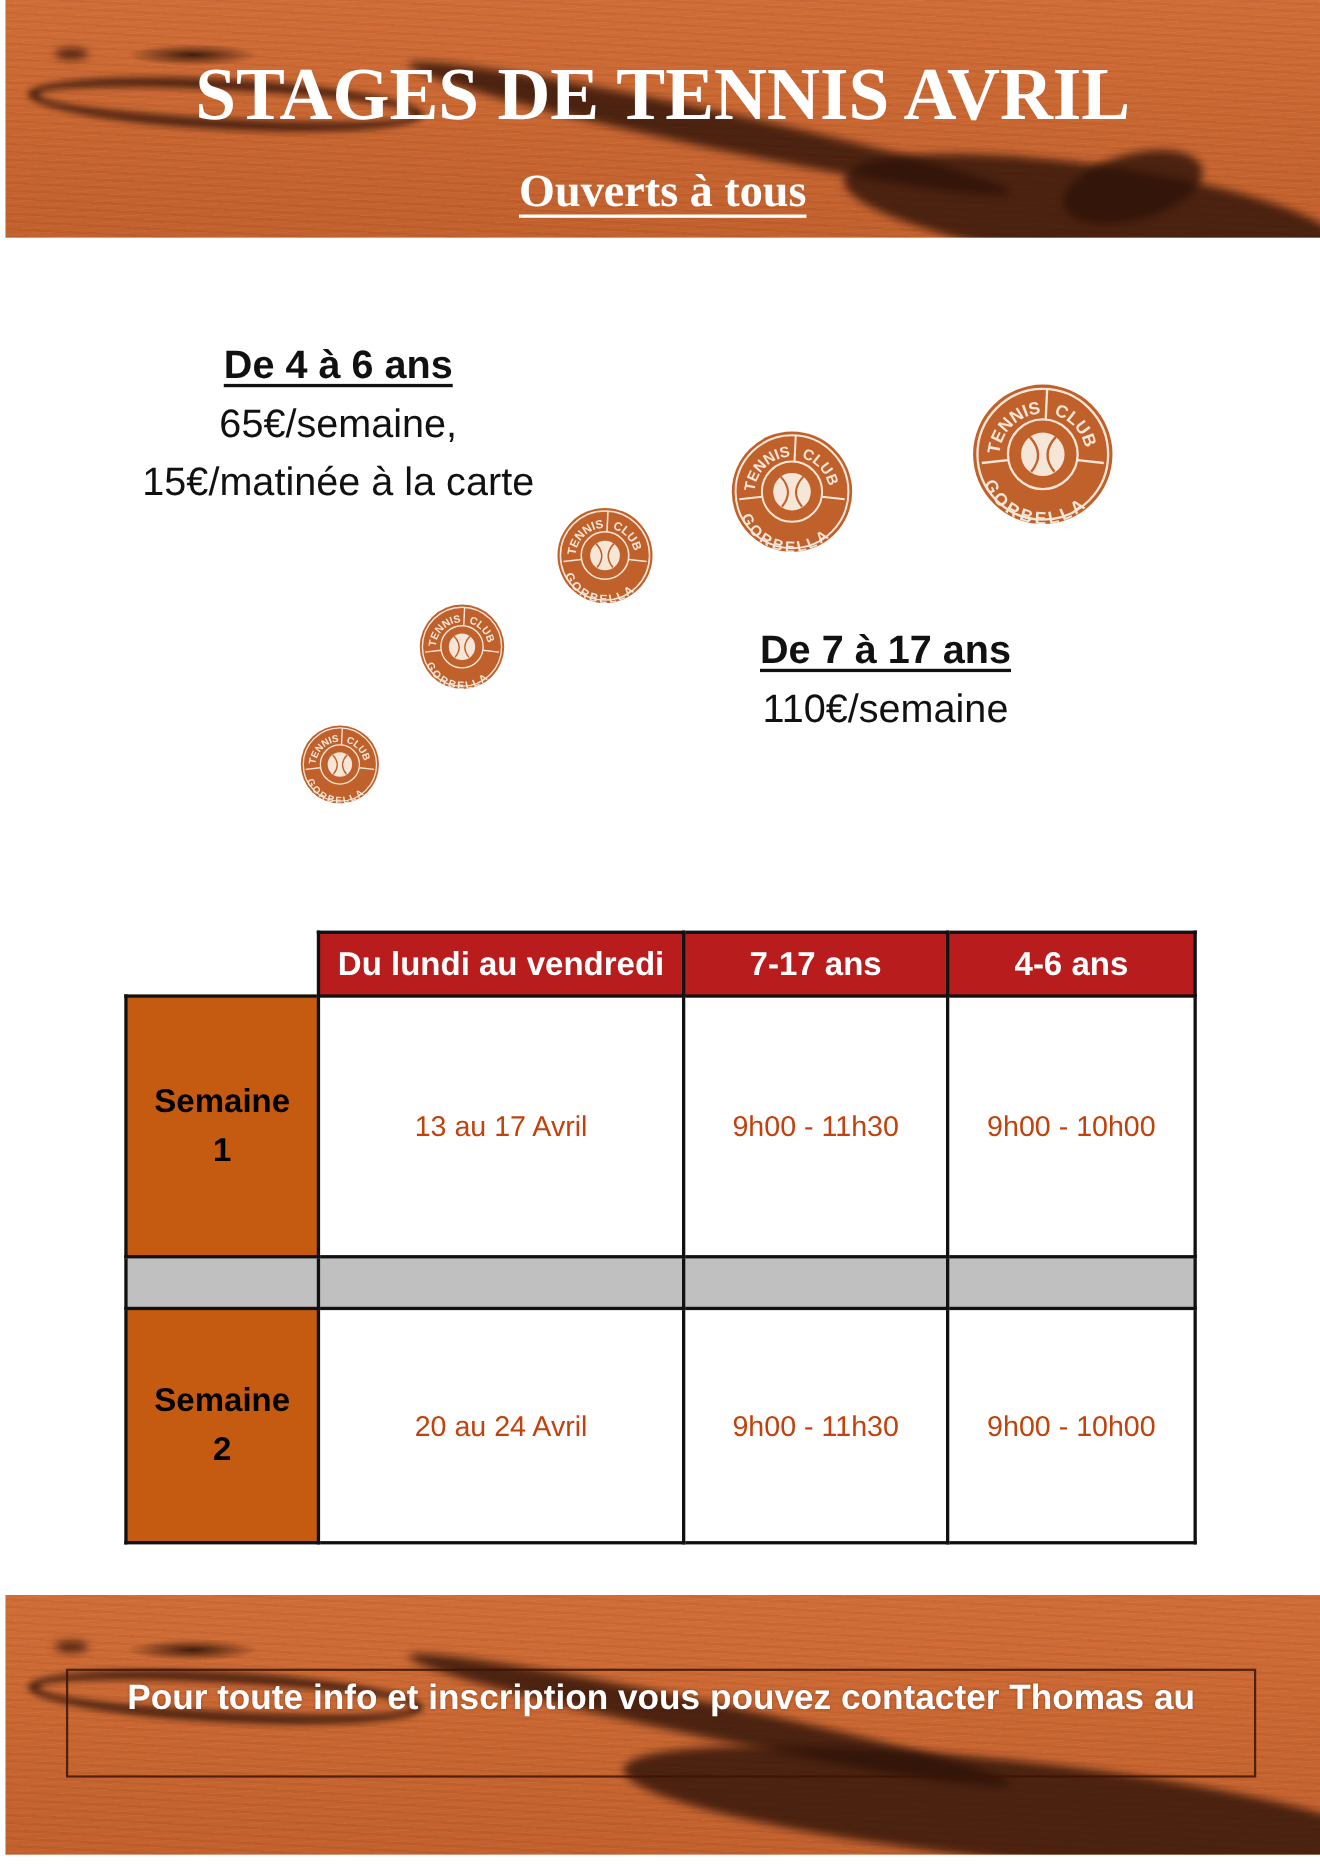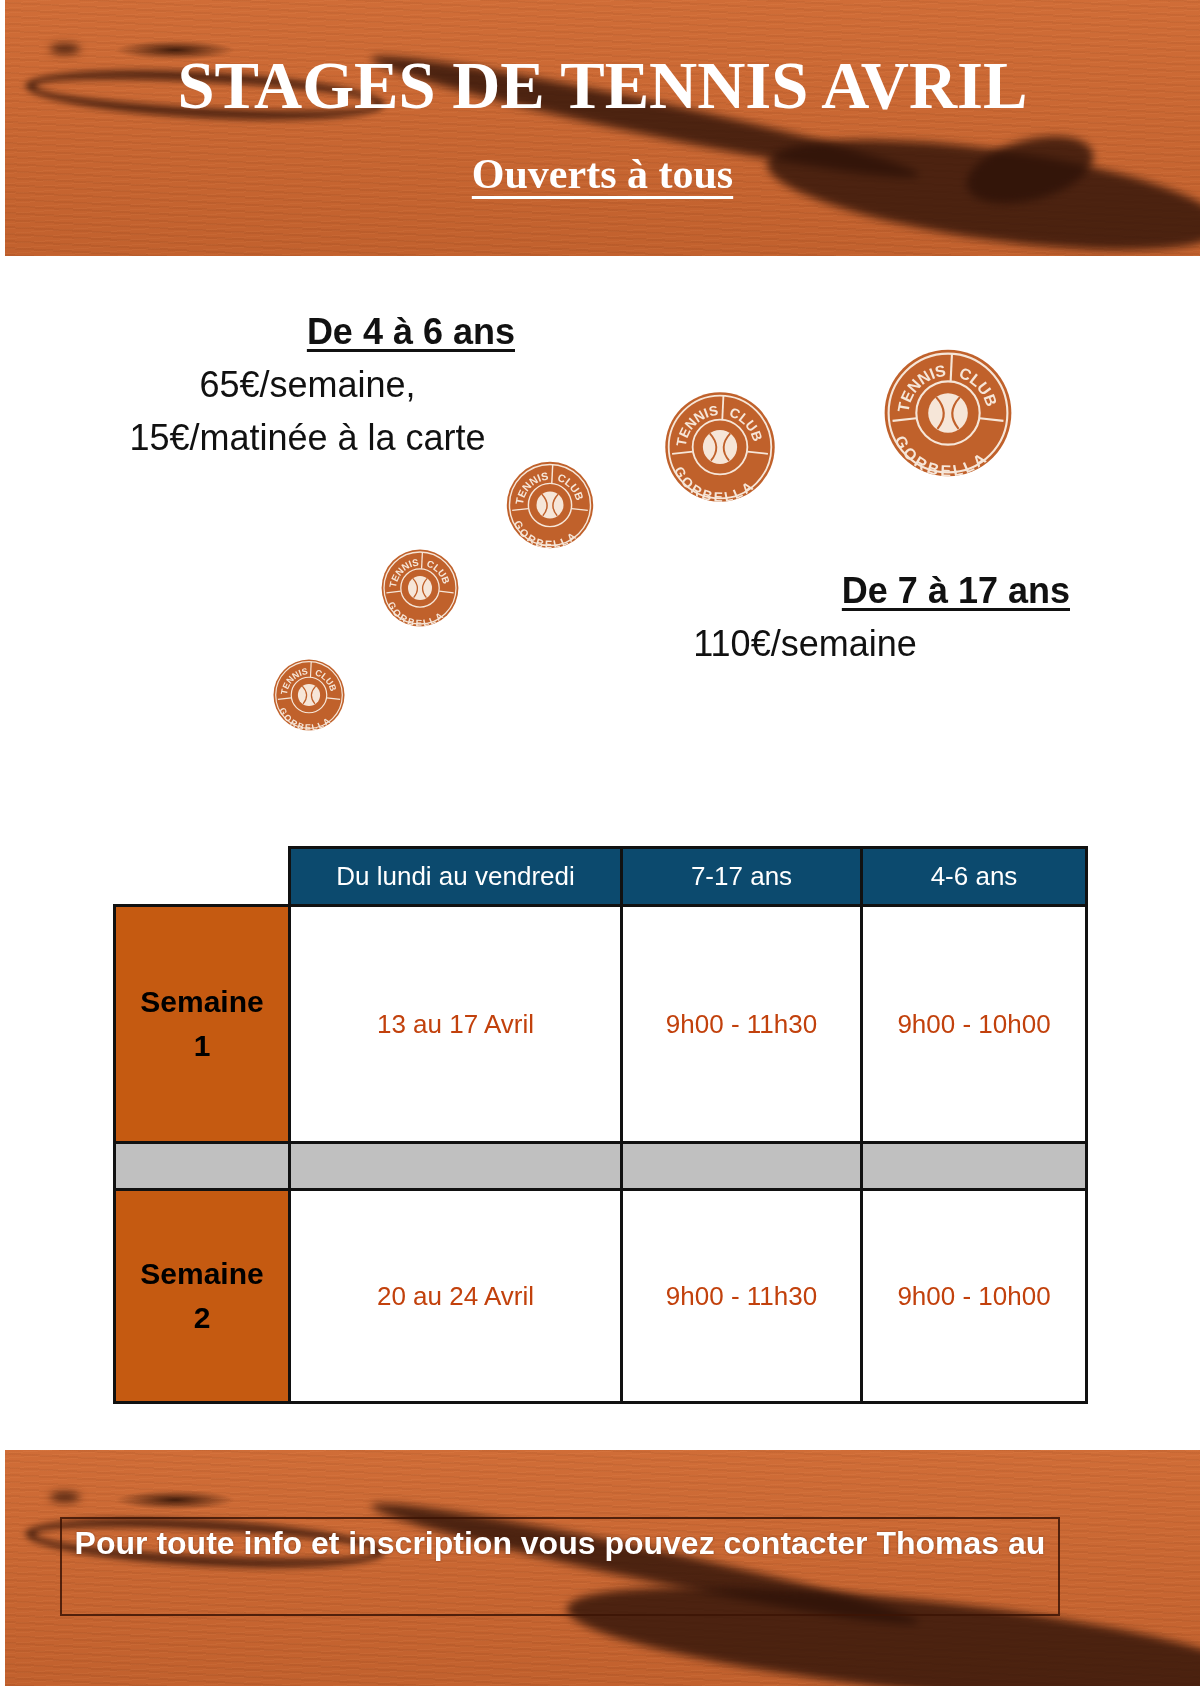--- a/index.html
+++ b/index.html
@@ -10,21 +10,21 @@
     position: absolute;
     left: 5px; right: 0;
     background:
       radial-gradient(ellipse 60px 10px at 170px 50px, rgba(40,15,5,0.85), rgba(40,15,5,0) 100%),
       linear-gradient(180deg, rgba(255,190,140,0.08), rgba(0,0,0,0.05)),
       repeating-linear-gradient(3deg, rgba(120,50,15,0.10) 0 2px, rgba(0,0,0,0) 2px 7px),
       repeating-linear-gradient(-4deg, rgba(255,180,120,0.07) 0 1px, rgba(0,0,0,0) 1px 5px),
       #cc6630;
     overflow: hidden;
   }
-  .banner.top { top: 0; height: 256px; }
+  .banner.top { top: 0; height: 216px; }
   .banner.bottom { top: 1450px; height: 236px; }
   .shadow {
     position: absolute;
     background: rgba(45,18,8,0.80);
     filter: blur(4px);
     border-radius: 50%;
   }
   .racket {
     position: absolute;
     border: 10px solid rgba(45,18,8,0.75);
@@ -46,50 +46,50 @@
     font-family: "Liberation Serif", "DejaVu Serif", serif;
     font-weight: bold; font-size: 42px; color: #ffffff;
   }
   .subtitle span { text-decoration: underline; text-decoration-thickness: 3px; text-underline-offset: 8px; font-family: Liberation Serif, serif; }
 
   .price-block {
     position: absolute; text-align: center;
     font-family: "Liberation Sans", "DejaVu Sans", sans-serif;
     font-size: 36px; line-height: 53px; color: #111;
   }
-  .price-block .head { font-weight: bold; text-decoration: underline; text-decoration-thickness: 3px; text-underline-offset: 5px; text-align: right; }
+  .price-block .head { font-weight: bold; text-decoration: underline; text-decoration-thickness: 3px; text-underline-offset: 5px; }
   .pb1 { left: 100px; width: 415px; top: 305px; }
   .pb2 { left: 540px; width: 530px; top: 564px; }
 
   .logo { position: absolute; }
   .logo svg { width: 100%; height: 100%; display: block; }
 
   table.schedule {
     position: absolute; left: 113px; top: 846px;
     border-collapse: collapse;
     font-family: "Liberation Sans", "DejaVu Sans", sans-serif;
   }
   table.schedule td {
     border: 3px solid #111;
     text-align: center; vertical-align: middle;
     font-size: 26px; color: #c2410c;
   }
   table.schedule td.empty { border: none; }
   table.schedule td.hdr {
-    background: #0c4a6e; color: #fff; font-weight: normal; font-size: 26px; height: 58px;
+    background: #b91c1c; color: #fff; font-weight: bold; font-size: 30px; height: 58px;
   }
   table.schedule td.week {
     background: #c55a11; color: #000000; font-weight: bold; font-size: 30px; line-height: 44px;
   }
   table.schedule tr.sep td { background: #c0c0c0; height: 47px; }
   table.schedule tr.w1 td { height: 237px; }
   table.schedule tr.w2 td { height: 213px; }
 
   .contact-box {
-    position: absolute; left: 60px; top: 1517px; width: 1000px; height: 99px;
+    position: absolute; left: 60px; top: 1517px; width: 1082px; height: 99px;
     border: 2px solid rgba(60,20,5,0.85);
     text-align: center; color: #fff;
     font-family: "Liberation Sans", "DejaVu Sans", sans-serif;
     font-weight: bold; font-size: 32px; line-height: 47px;
     padding-top: 1px;
     text-shadow: 0 0 2px rgba(80,30,10,0.6);
   }
 </style>
 </head>
 <body>

